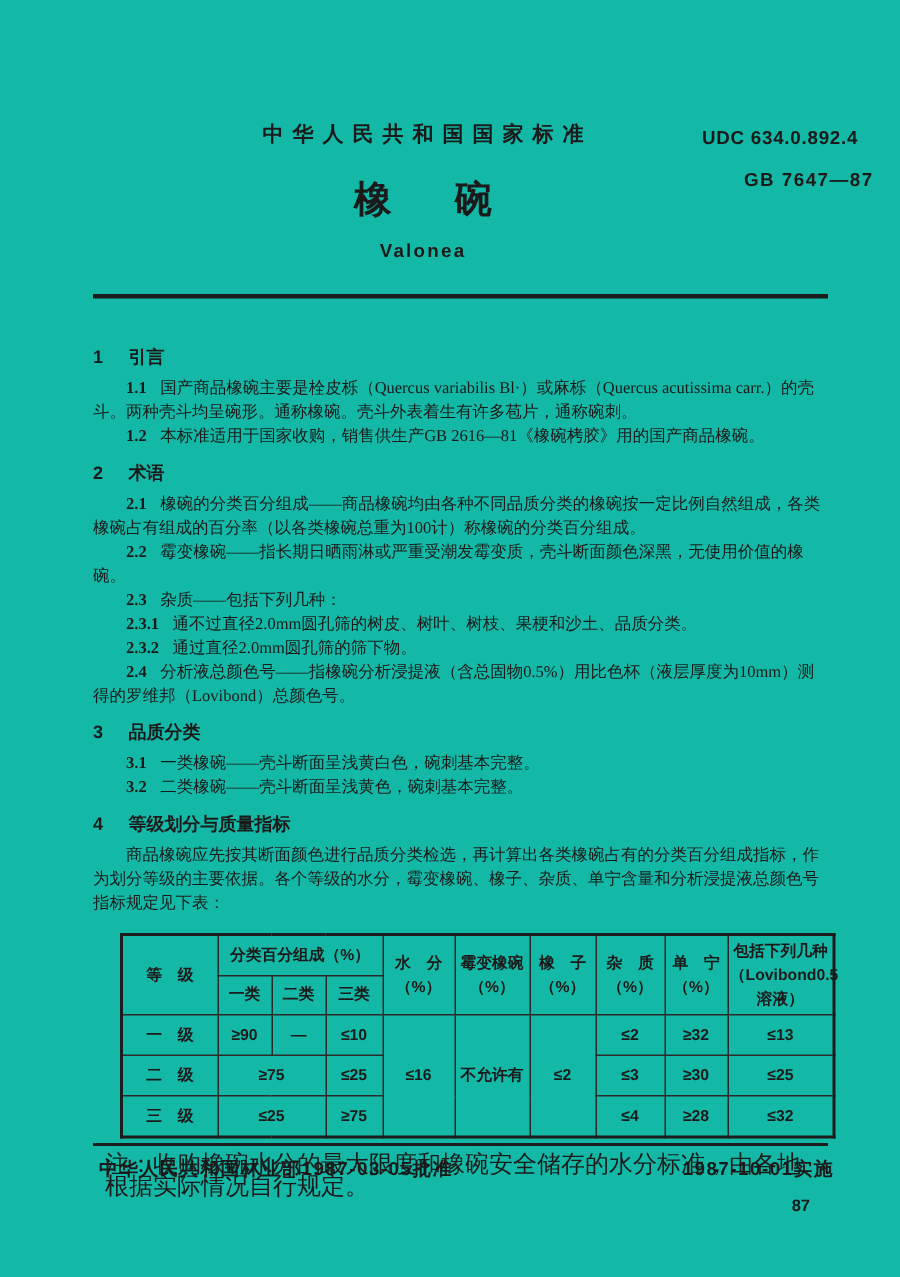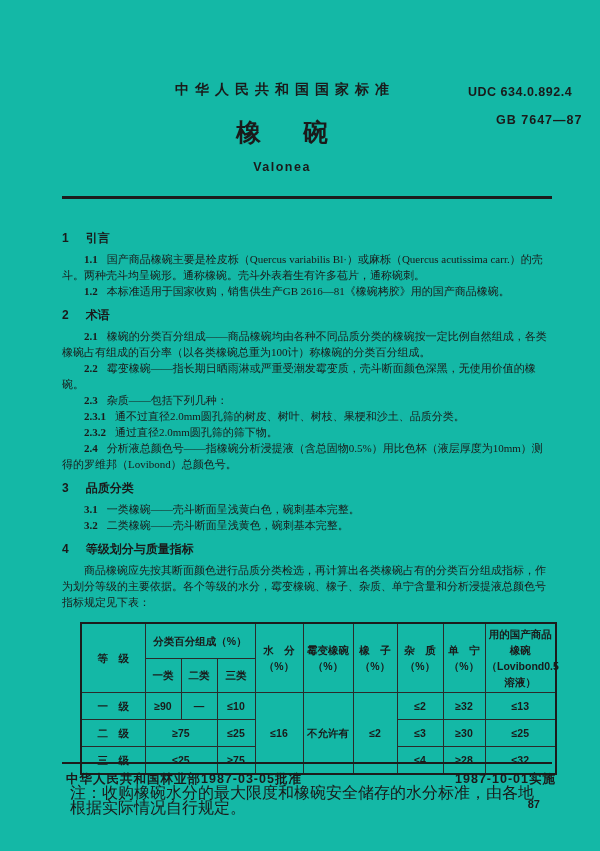--- a/index.html
+++ b/index.html
@@ -105,21 +105,21 @@
             </th>
           <th rowspan="2">
               <div>杂　质</div>
               <div class="unit-line">（%）</div>
             </th>
           <th rowspan="2">
               <div>单　宁</div>
               <div class="unit-line">（%）</div>
             </th>
           <th rowspan="2">
-              <div>用的国产商品橡碗</div>
+              <div>包括下列几种</div>
               <div class="unit-line">（Lovibond0.5溶液）</div>
             </th>
         </tr>
         <tr>
           <th>一类</th>
           <th>二类</th>
           <th>三类</th>
         </tr>
       </thead>
       <tbody>

